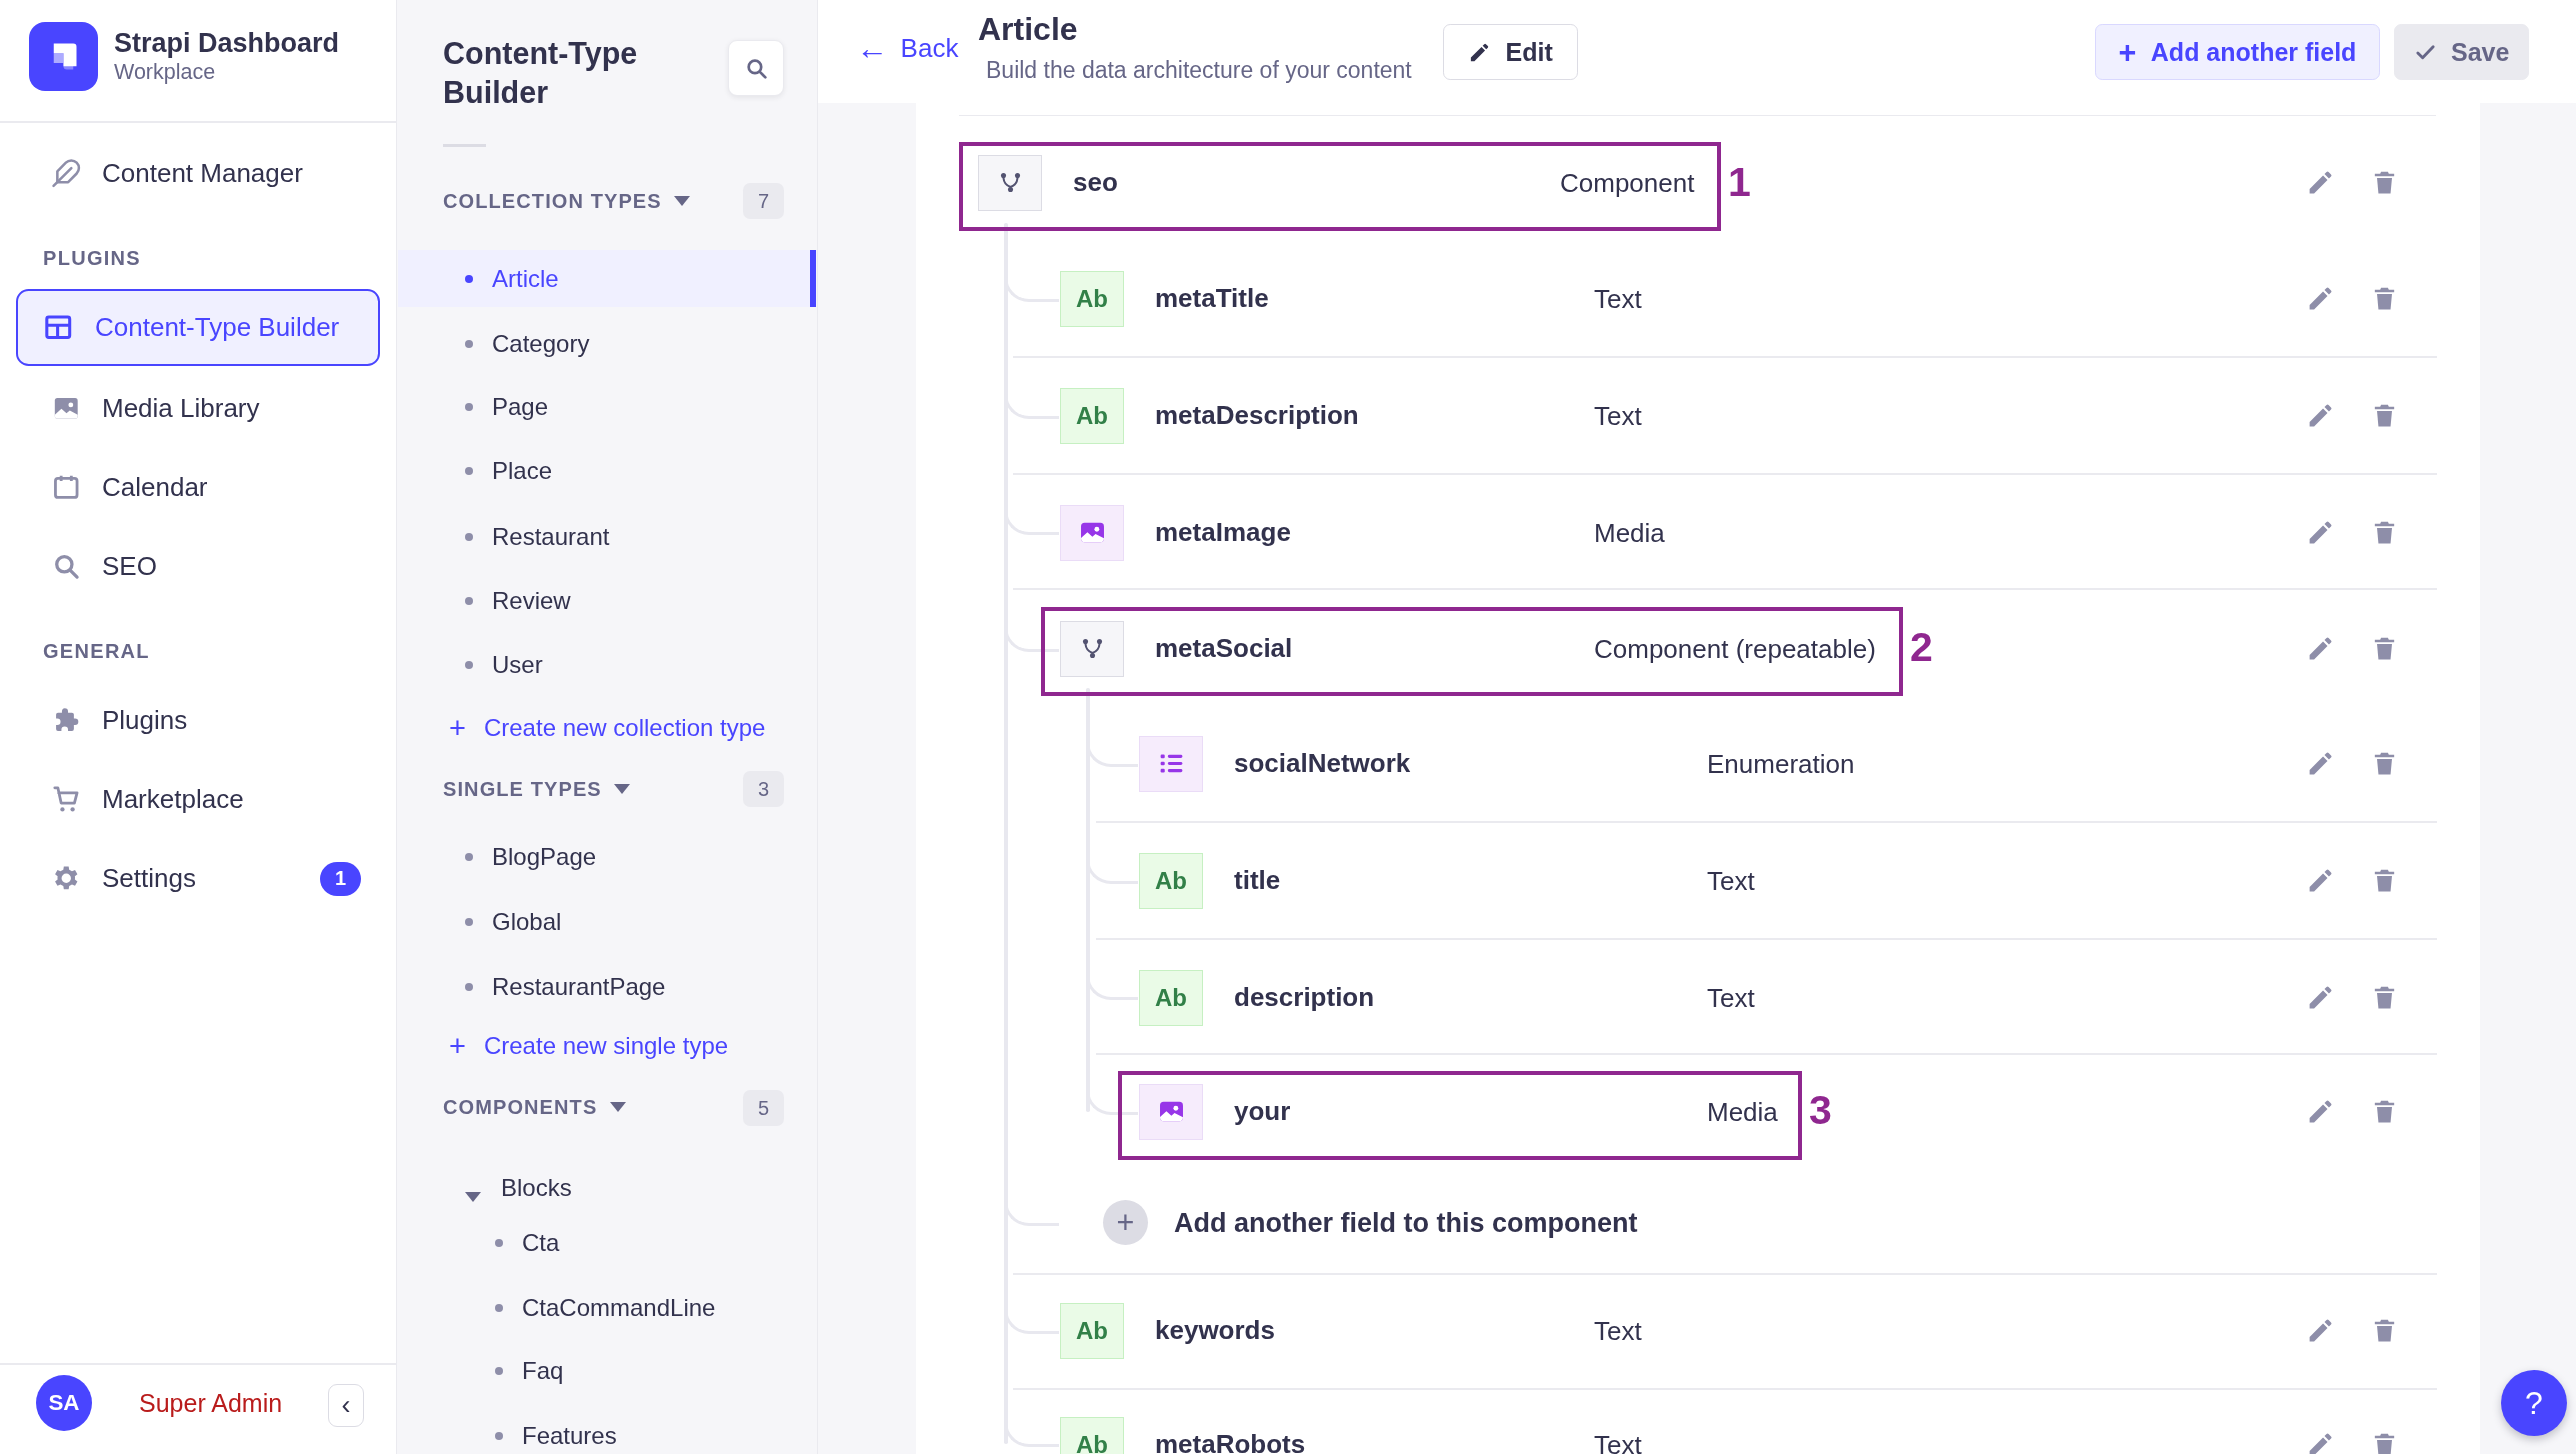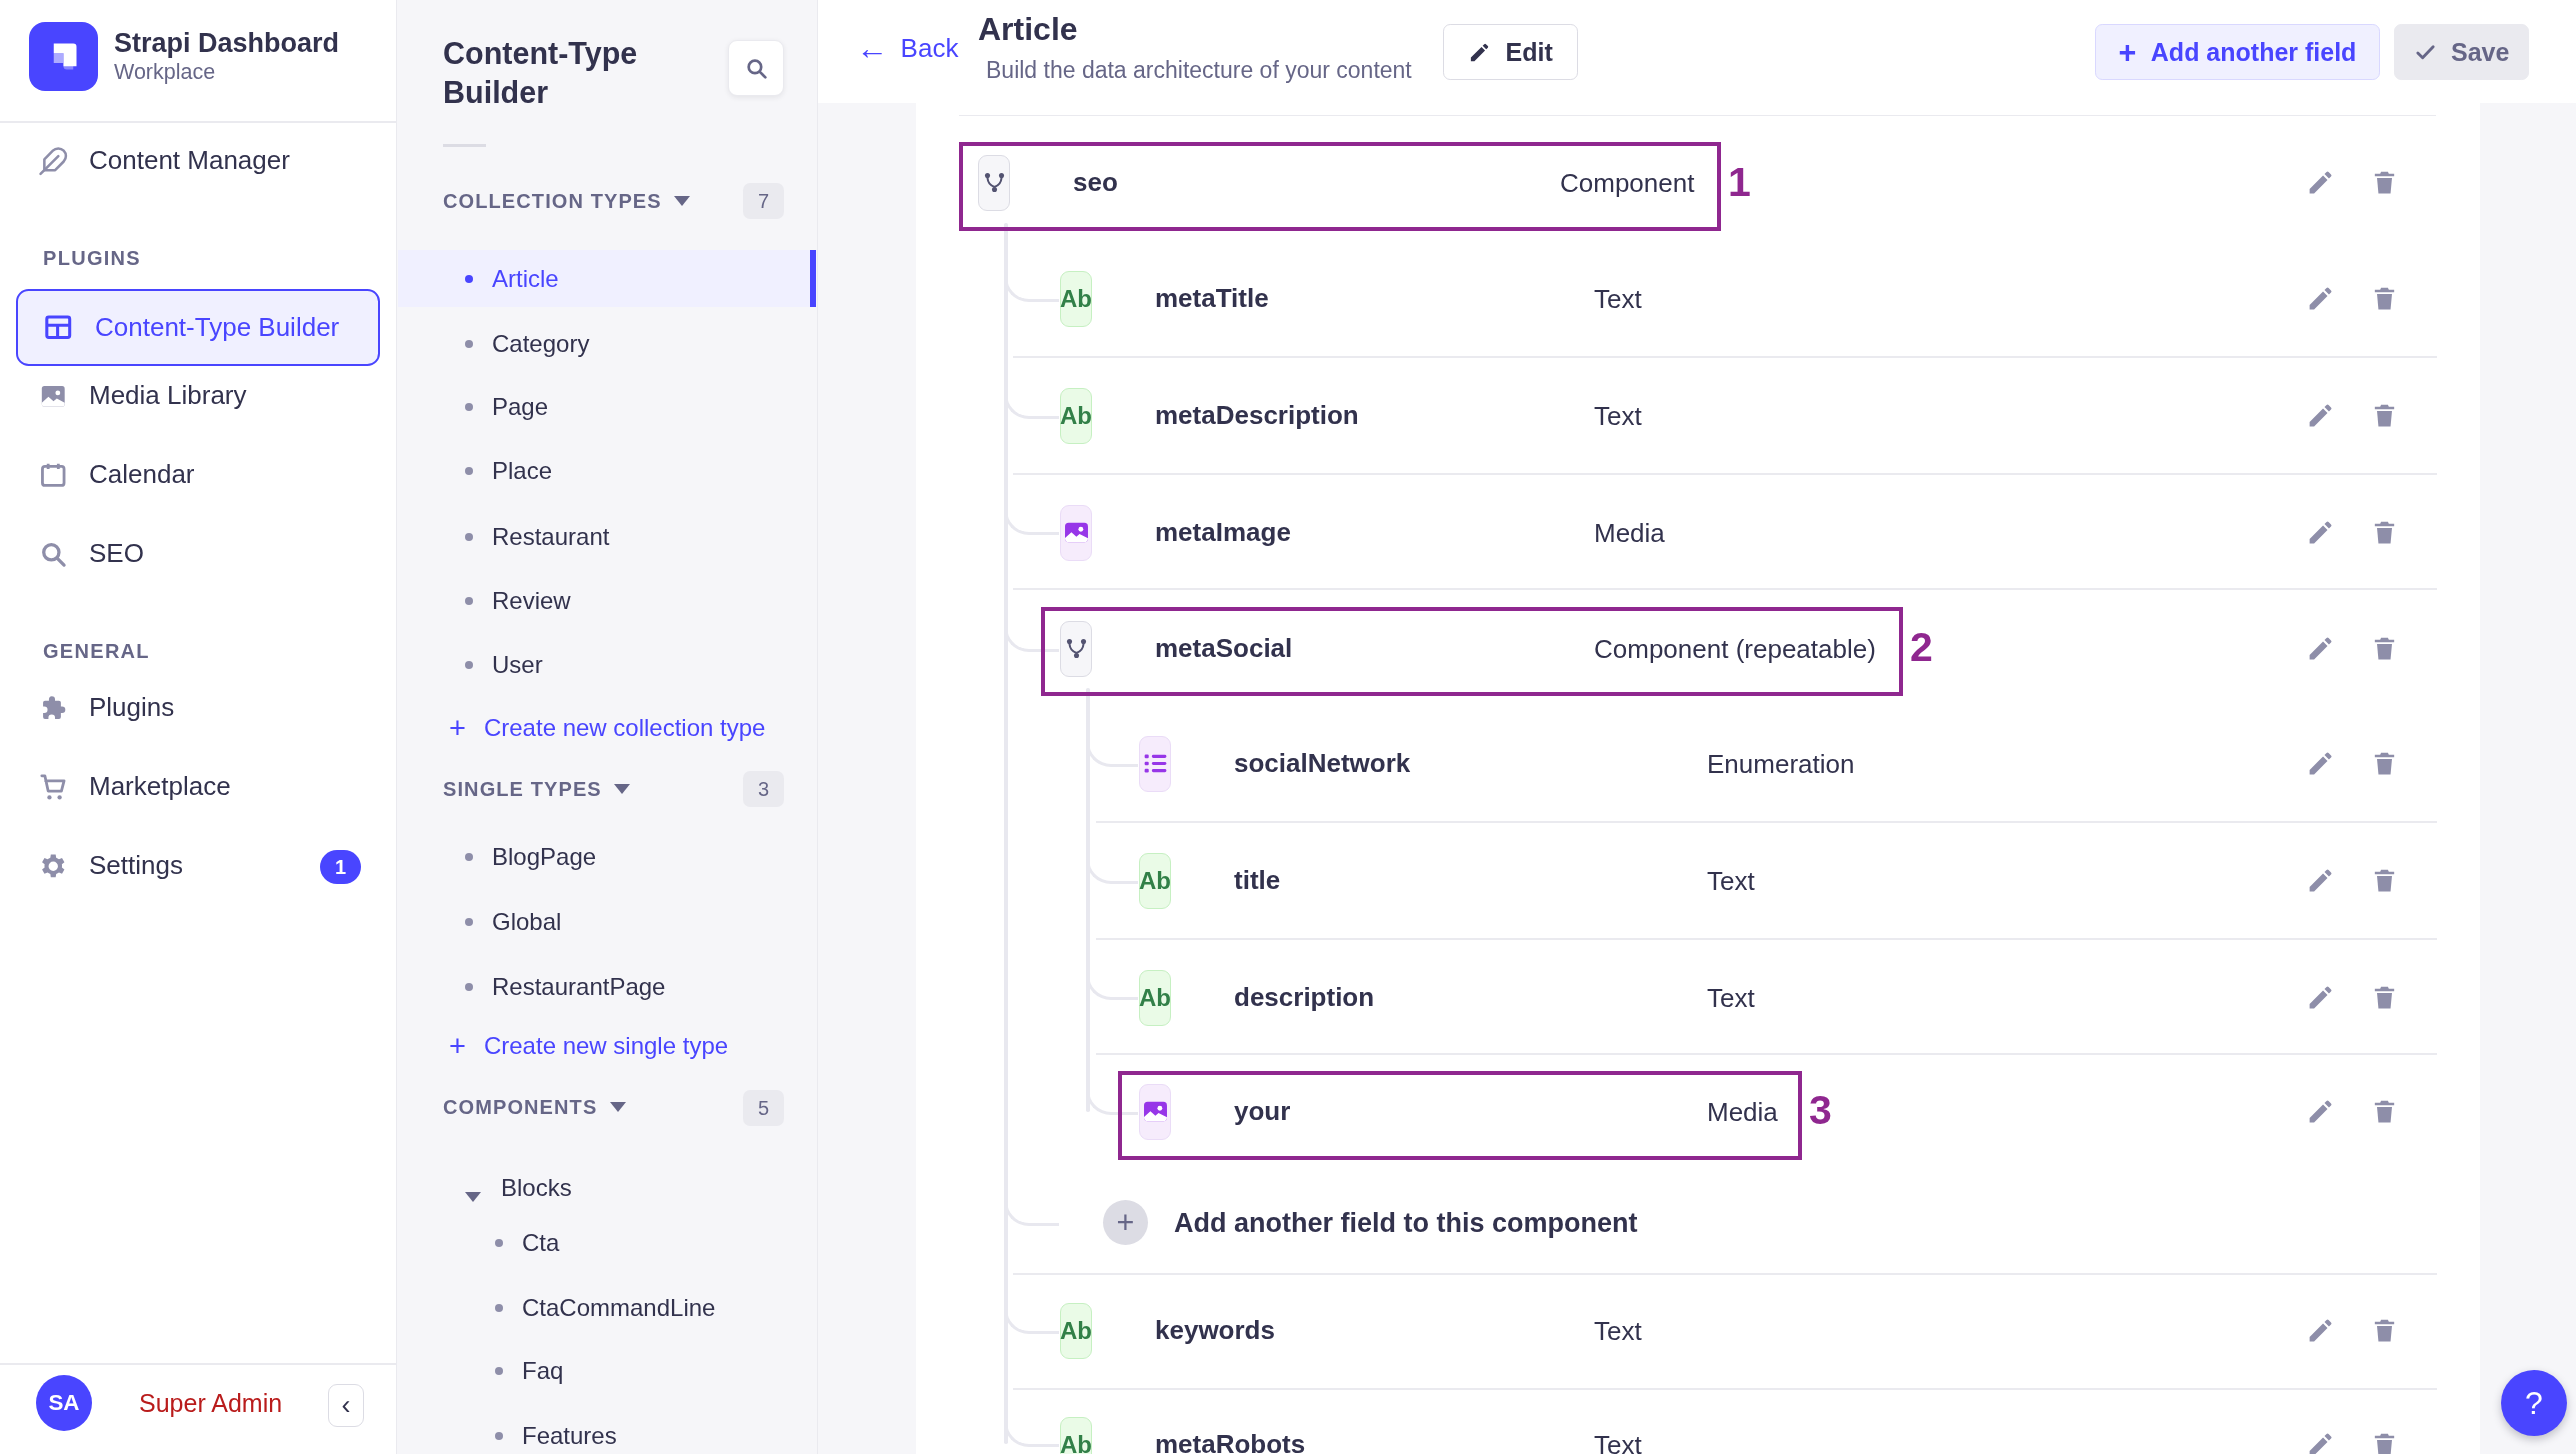--- a/index.html
+++ b/index.html
@@ -5,21 +5,21 @@
   html,body{margin:0;padding:0;background:#fff;}
   .screen{position:relative;width:2576px;height:1454px;overflow:hidden;
     font-family:"Liberation Sans",sans-serif;color:#32324d;background:#f6f6f9;}
   
   .sidebar1{position:absolute;left:0;top:0;width:396px;height:1454px;background:#fff;border-right:1.8px solid #eaeaef;}
   .brand{position:absolute;left:29px;top:22.4px;display:flex;align-items:center;gap:16px;}
   .brand-logo{width:69px;height:69px;border-radius:16px;background:#4945ff;display:flex;align-items:center;justify-content:center;}
   .brand-title{font-size:27px;font-weight:bold;line-height:32px;}
   .brand-sub{font-size:21.5px;color:#666687;line-height:27px;}
   .sb1-divider{position:absolute;left:0;top:121px;width:100%;height:1.8px;background:#eaeaef;}
-  .sb1-item{position:absolute;left:0;width:396px;height:57px;display:flex;gap:20px;padding-left:37px;box-sizing:border-box;font-size:26px;color:#32324d;cursor:pointer;}
+  .sb1-item{position:absolute;left:0;width:396px;height:57px;display:flex;align-items:center;gap:20px;padding-left:50px;box-sizing:border-box;font-size:26px;color:#32324d;cursor:pointer;}
   .sb1-item .nicon{width:32px;height:32px;flex:0 0 32px;color:#8e8ea9;display:flex;align-items:center;justify-content:center;}
   .sb1-label{position:absolute;left:43px;font-size:20px;font-weight:bold;letter-spacing:1.3px;color:#666687;}
   .ctb-selected{position:absolute;left:16px;top:289px;width:364px;height:77px;border:2.7px solid #4945ff;border-radius:12.6px;background:#f0f0ff;display:flex;align-items:center;gap:20px;padding-left:25px;box-sizing:border-box;font-size:26px;color:#4945ff;cursor:pointer;}
   .ctb-selected .nicon{width:32px;height:32px;color:#4945ff;}
   .badge-indigo{position:absolute;left:320px;width:41px;height:34px;border-radius:18px;background:#4945ff;color:#fff;font-size:20px;font-weight:bold;display:flex;align-items:center;justify-content:center;}
   .sb1-bottom-divider{position:absolute;left:0;top:1363px;width:100%;height:1.8px;background:#eaeaef;}
   .avatar{position:absolute;left:36px;top:1375px;width:56px;height:56px;border-radius:50%;background:#4945ff;color:#fff;font-size:22.4px;font-weight:bold;display:flex;align-items:center;justify-content:center;}
   .user-name{position:absolute;left:139px;top:1389px;font-size:25px;color:#b91c1c;}
   .collapse-btn{position:absolute;left:328px;top:1384px;width:36px;height:43px;border:1.8px solid #dcdce4;border-radius:9px;background:#fff;color:#32324d;font-size:27px;display:flex;align-items:center;justify-content:center;cursor:pointer;}
   
@@ -52,21 +52,21 @@
   .btn-addfield .plus{font-size:30.5px;font-weight:bold;line-height:30.5px;}
   .btn-save{position:absolute;left:1576px;top:24px;width:135px;height:56px;background:#eaeaef;border:1.8px solid #eaeaef;color:#666687;}
   
   .card{position:absolute;left:916px;top:103px;width:1564px;height:1351px;background:#fff;}
   .divider{position:absolute;height:1.8px;background:#eaeaef;}
   .vline{position:absolute;width:3.6px;background:#e8e8ef;border-radius:1.8px;}
   .elbow{position:absolute;border-left:3.6px solid #e8e8ef;border-bottom:3.6px solid #e8e8ef;border-bottom-left-radius:25px;}
   .hl-box{position:absolute;border:4.5px solid #8f278f;background:transparent;z-index:4;pointer-events:none;}
   .hl-num{position:absolute;font-size:41px;font-weight:bold;color:#8f278f;z-index:4;}
   .row{position:absolute;left:43px;width:1477px;height:81px;z-index:2;}
-  .ficon{position:absolute;top:12.6px;width:32px;height:56px;border-radius:9px;display:flex;align-items:center;justify-content:center;box-sizing:border-box;}
+  .ficon{position:absolute;top:12.6px;width:64px;height:56px;border-radius:0;display:flex;align-items:center;justify-content:center;box-sizing:border-box;}
   .ficon.comp{background:#f6f6f9;border:1.8px solid #dcdce4;}
   .ficon.text{background:#eafbe7;border:1.8px solid #c6f0c2;color:#328048;font-size:24px;font-weight:bold;}
   .ficon.purple{background:#f6ecfc;border:1.8px solid #eadcf7;}
   .fname{position:absolute;top:25px;font-size:26px;font-weight:bold;color:#32324d;}
   .ftype{position:absolute;top:26px;font-size:26px;color:#32324d;}
   .actions{position:absolute;right:32px;top:20.6px;display:flex;gap:25px;}
   .iconbtn{width:39px;height:39px;border:none;background:transparent;padding:0;display:flex;align-items:center;justify-content:center;cursor:pointer;}
   .addrow-circle{position:absolute;left:144px;top:18px;width:45px;height:45px;border-radius:50%;background:#dcdce4;color:#666687;font-size:30.5px;display:flex;align-items:center;justify-content:center;border:none;cursor:pointer;}
   .addrow-label{position:absolute;left:215px;top:26px;font-size:27px;font-weight:bold;color:#32324d;}
   

